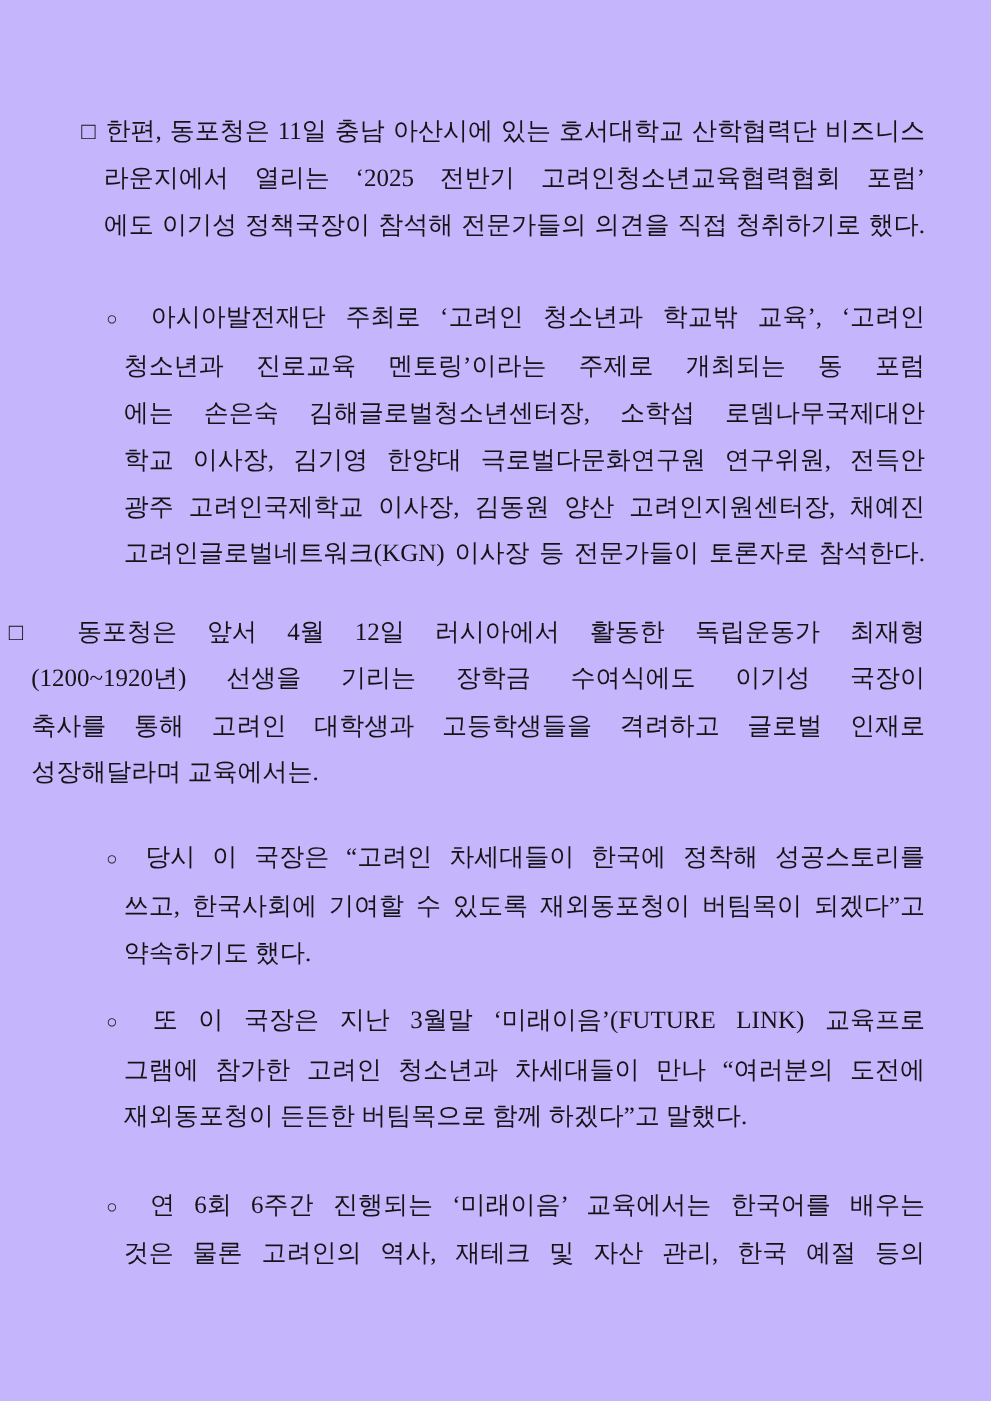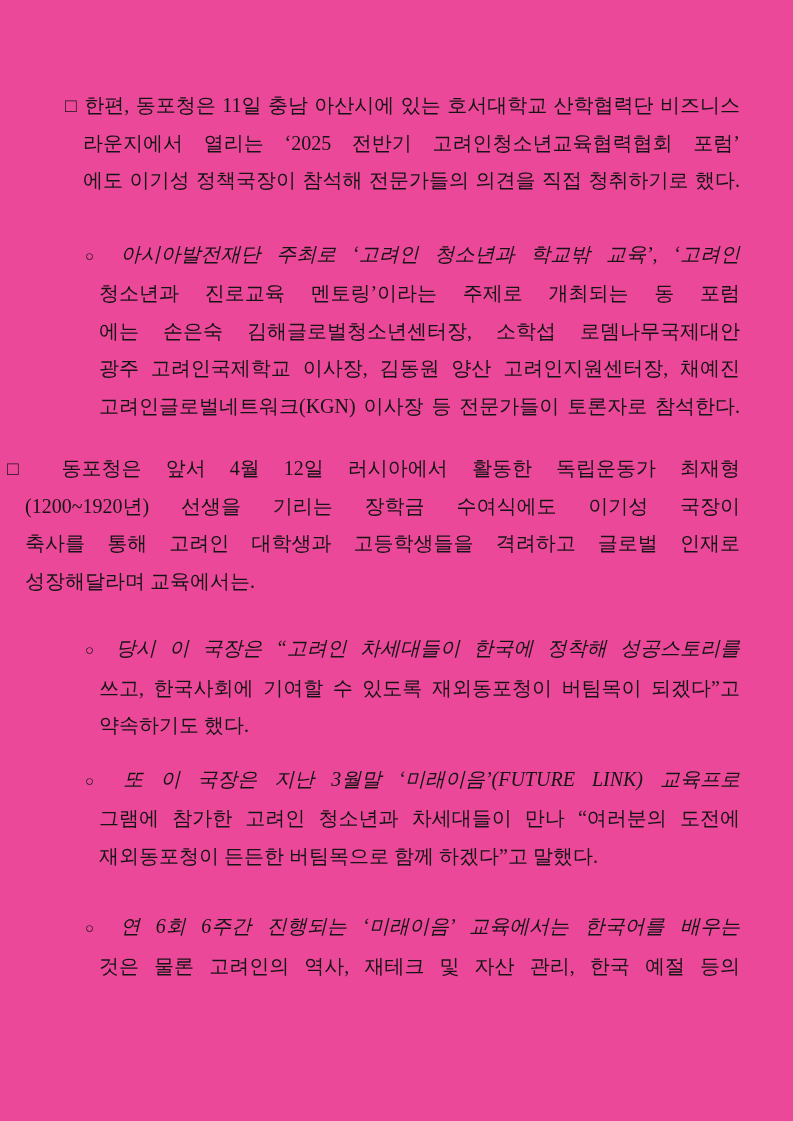--- a/index.html
+++ b/index.html
@@ -4,21 +4,21 @@
 <style>
   html, body {
     margin: 0;
     padding: 0;
     background: #ffffff;
   }
   .page {
     position: relative;
     width: 793px;
     height: 1121px;
-    background: #ec4899;
+    background: #c4b5fd;
     overflow: hidden;
     font-family: "Liberation Serif", "DejaVu Serif", serif;
     color: #141414;
   }
   .content {
     position: absolute;
     top: 87px;
     left: 0;
     right: 0;
   }
@@ -38,21 +38,21 @@
   .line {
     text-align: justify;
     text-align-last: justify;
     -moz-text-align-last: justify;
   }
   .line.last-left {
     text-align-last: left;
     -moz-text-align-last: left;
   }
   .para-square .line.first { text-indent: -18px; }
-  .para-circle .line.first { text-indent: -14px; font-style: italic; }
+  .para-circle .line.first { text-indent: -14px; }
   .bullet { display: inline; }
   .bullet-square { font-size: 19px; }
   .bullet-circle { font-size: 15px; }
   .m-p2 { margin-top: 36px; }
   .m-p3 { margin-top: 25px; padding-left: 25px; }
   .m-p4 { margin-top: 30px; }
   .m-p5 { margin-top: 16px; }
   .m-p6 { margin-top: 33px; }
 </style>
 </head>
@@ -64,20 +64,21 @@
     <section class="para para-square">
       <div class="line first"><span class="bullet bullet-square">□</span> <span>한편, 동포청은 11일 충남 아산시에 있는 호서대학교 산학협력단 비즈니스</span></div>
       <div class="line">라운지에서 열리는 ‘2025 전반기 고려인청소년교육협력협회 포럼’</div>
       <div class="line">에도 이기성 정책국장이 참석해 전문가들의 의견을 직접 청취하기로 했다.</div>
     </section>
 
     <section class="para para-circle m-p2">
       <div class="line first"><span class="bullet bullet-circle">○</span> <span>아시아발전재단 주최로 ‘고려인 청소년과 학교밖 교육’, ‘고려인</span></div>
       <div class="line">청소년과 진로교육 멘토링’이라는 주제로 개최되는 동 포럼</div>
       <div class="line">에는 손은숙 김해글로벌청소년센터장, 소학섭 로뎀나무국제대안</div>
+      <div class="line">학교 이사장, 김기영 한양대 극로벌다문화연구원 연구위원, 전득안</div>
       <div class="line">광주 고려인국제학교 이사장, 김동원 양산 고려인지원센터장, 채예진</div>
       <div class="line">고려인글로벌네트워크(KGN) 이사장 등 전문가들이 토론자로 참석한다.</div>
     </section>
 
     <section class="para para-square m-p3">
       <div class="line first"><span class="bullet bullet-square">□</span> <span>동포청은 앞서 4월 12일 러시아에서 활동한 독립운동가 최재형</span></div>
       <div class="line">(1200~1920년) 선생을 기리는 장학금 수여식에도 이기성 국장이</div>
       <div class="line">축사를 통해 고려인 대학생과 고등학생들을 격려하고 글로벌 인재로</div>
       <div class="line last-left">성장해달라며 교육에서는.</div>
     </section>

